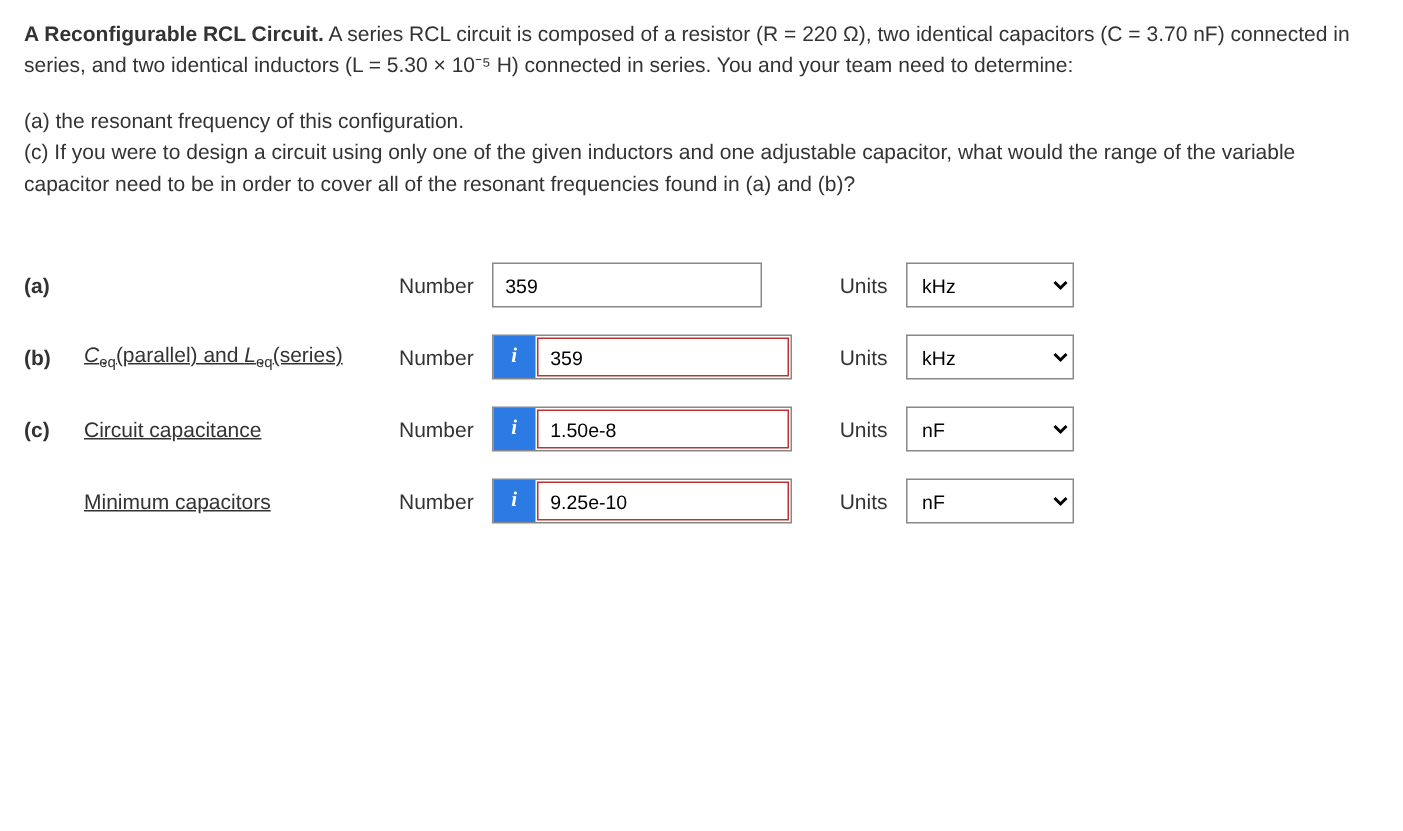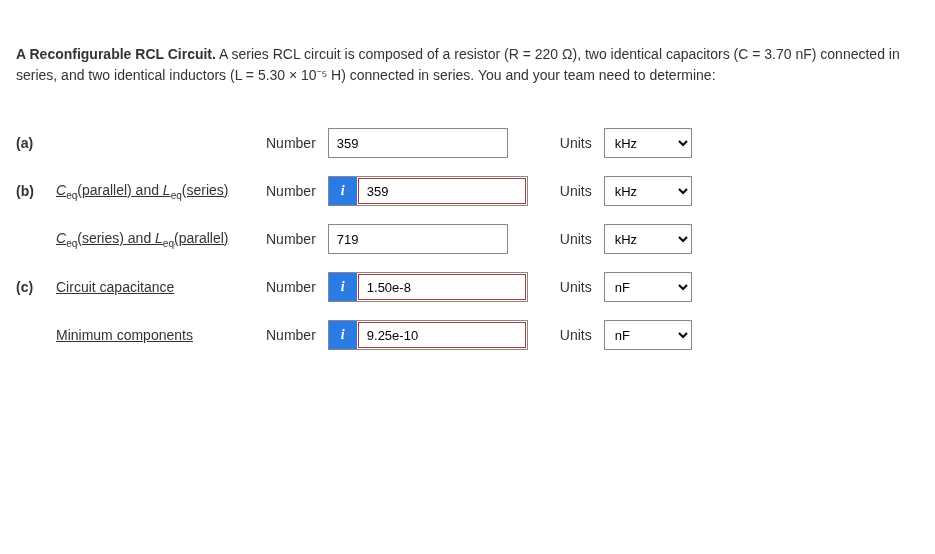--- a/index.html
+++ b/index.html
@@ -15,21 +15,20 @@
       width: 935px;
       background: #fff;
     }
     .problem-title {
       font-weight: bold;
       display: inline;
     }
     .intro-text {
       line-height: 1.5;
       margin-bottom: 16px;
-      margin-top: 32px;
     }
     .questions {
       line-height: 1.5;
       margin-bottom: 24px;
     }
     .answers {
       display: table;
       border-spacing: 0 18px;
     }
     .answer-row {
@@ -102,40 +101,42 @@
     }
     .inner-input.red-border {
       border: 1px solid #b33;
       margin: 1px;
     }
     .unit-select {
       border: 1px solid #888;
       height: 30px;
       padding: 4px 6px;
       font-size: 13px;
-      width: 88px;
+      width: 112px;
       font-family: inherit;
       background: #fff;
     }
     .sub {
       font-style: italic;
     }
     .eq-sub {
       font-size: 10px;
       vertical-align: sub;
     }
   </style>
 </head>
 <body>
 
 <div class="intro-text">
   <span class="problem-title">A Reconfigurable RCL Circuit.</span><span> A series RCL circuit is composed of a resistor (R = 220 Ω), two identical capacitors (C = 3.70 nF) connected in series, and two identical inductors (L = 5.30 × 10⁻⁵ H) connected in series. You and your team need to determine:</span>
 </div>
 
 <div class="questions">
+  <div>(a) the resonant frequency of this configuration.</div>
+  <div>(c) If you were to design a circuit using only one of the given inductors and one adjustable capacitor, what would the range of the variable capacitor need to be in order to cover all of the resonant frequencies found in (a) and (b)?</div>
 </div>
 
 <div class="answers">
 
   <div class="answer-row">
     <div class="cell part-label">(a)</div>
     <div class="cell desc"></div>
     <div class="cell number-label">Number</div>
     <div class="cell input-cell">
       <input class="input-box" type="text" value="359" style="">
@@ -159,34 +160,20 @@
       </div>
     </div>
     <div class="cell units-label">Units</div>
     <div class="cell units-select">
       <select class="unit-select">
         <option>kHz</option>
       </select>
     </div>
   </div>
 
-  <div class="answer-row">
-    <div class="cell part-label"></div>
-    <div class="cell desc"><span class="sub">C</span><span class="eq-sub">eq</span>(series) and <span class="sub">L</span><span class="eq-sub">eq</span>(parallel)</div>
-    <div class="cell number-label">Number</div>
-    <div class="cell input-cell">
-      <input class="input-box" type="text" value="719" style="">
-    </div>
-    <div class="cell units-label">Units</div>
-    <div class="cell units-select">
-      <select class="unit-select">
-        <option>kHz</option>
-      </select>
-    </div>
-  </div>
 
 
   <div class="answer-row">
     <div class="cell part-label">(c)</div>
     <div class="cell desc">Circuit capacitance</div>
     <div class="cell number-label">Number</div>
     <div class="cell input-cell">
       <div class="input-with-icon">
         <div class="info-icon">i</div>
         <input class="inner-input red-border" type="text" value="1.50e-8" style="">
@@ -195,21 +182,21 @@
     <div class="cell units-label">Units</div>
     <div class="cell units-select">
       <select class="unit-select">
         <option>nF</option>
       </select>
     </div>
   </div>
 
   <div class="answer-row">
     <div class="cell part-label"></div>
-    <div class="cell desc">Minimum components</div>
+    <div class="cell desc">Minimum capacitors</div>
     <div class="cell number-label">Number</div>
     <div class="cell input-cell">
       <div class="input-with-icon">
         <div class="info-icon">i</div>
         <input class="inner-input red-border" type="text" value="9.25e-10" style="">
       </div>
     </div>
     <div class="cell units-label">Units</div>
     <div class="cell units-select">
       <select class="unit-select">

